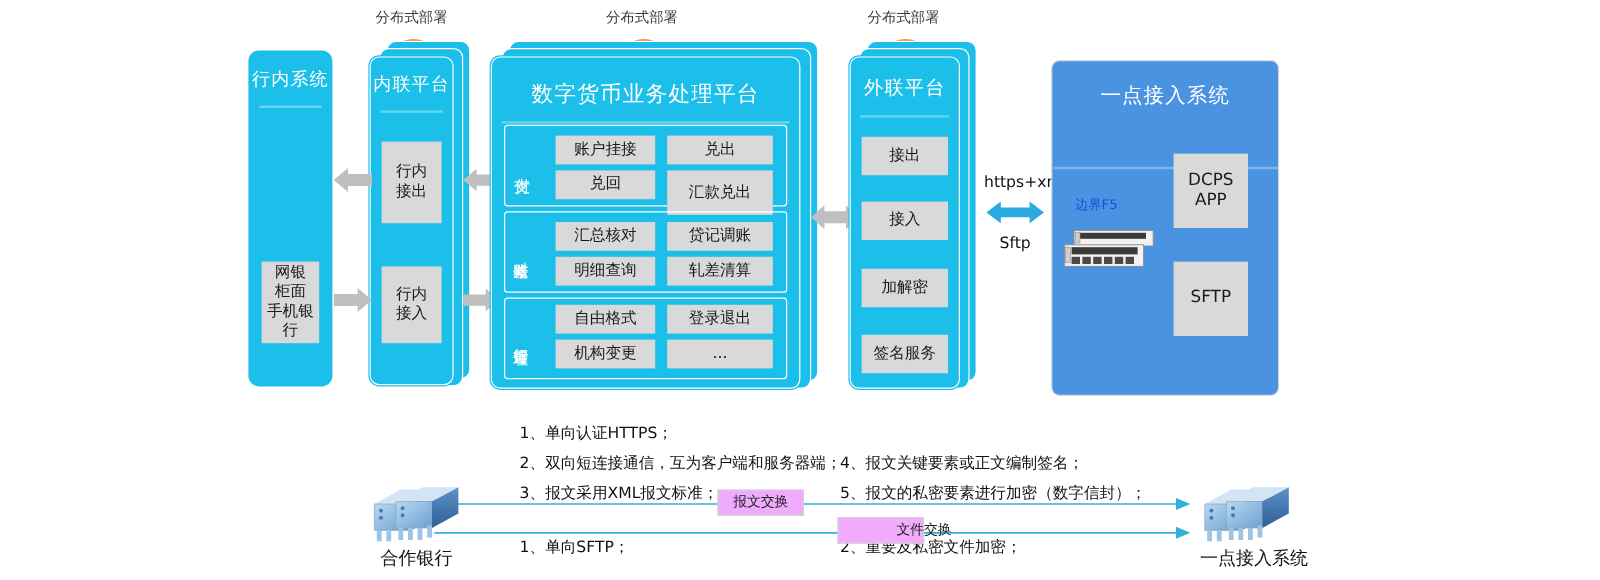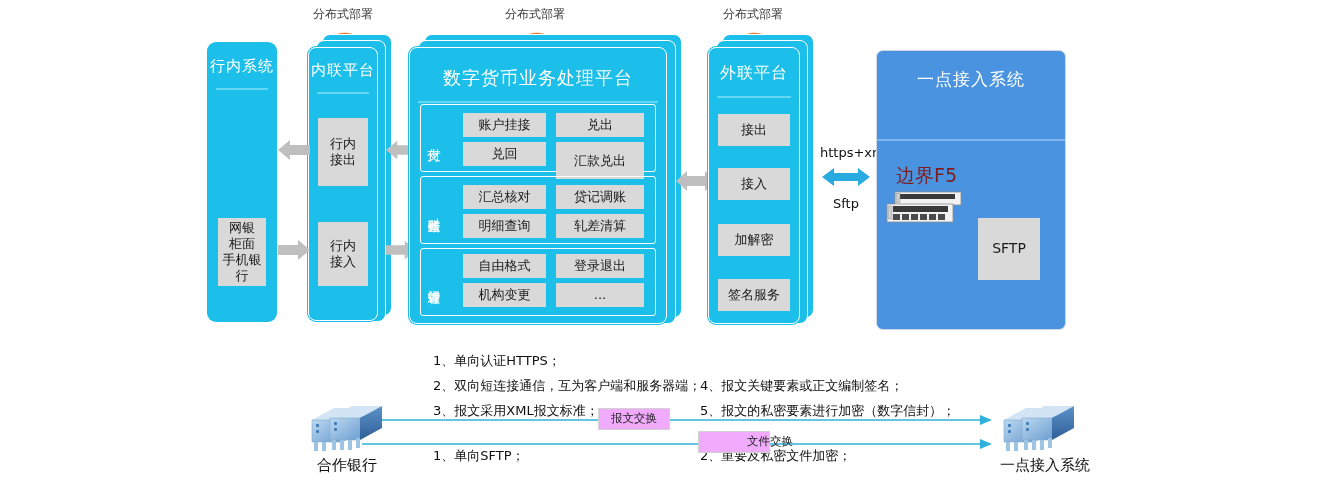--- a/index.html
+++ b/index.html
@@ -102,22 +102,22 @@
     white-space:nowrap;
   }
   .proto {
     position:absolute;
     font-size:13px;
     color:#111;
     white-space:nowrap;
   }
   .f5-label {
     position:absolute;
-    color:#7f1d1d;
-    font-size:19px;
+    color:#1d4ed8;
+    font-size:11px;
     white-space:nowrap;
   }
   .blue-panel {
     position:absolute;
     background:#4A93E0;
     border-radius:7px;
     border:1px solid #CFD8E4;
   }
   .blue-divider {
     position:absolute;
@@ -248,20 +248,22 @@
         <rect x="12" y="24" width="7" height="6"></rect>
           <rect x="21" y="24" width="7" height="6"></rect>
         <rect x="30" y="24" width="7" height="6"></rect>
           <rect x="39" y="24" width="7" height="6"></rect>
         <rect x="48" y="24" width="7" height="6"></rect>
           <rect x="57" y="24" width="7" height="6"></rect>
       </g>
     </g>
   </svg>
 
+  <div class="gbox" style="left:978px; top:128px; width:62px; height:62px; font-size:14px;">DCPS
+APP</div>
   <div class="gbox" style="left:978px; top:218px; width:62px; height:62px; font-size:14px;">SFTP</div>
 
   <div class="note" style="left:433px; top:352px;">1、单向认证HTTPS；</div>
   <div class="note" style="left:433px; top:377px;">2、双向短连接通信，互为客户端和服务器端；</div>
   <div class="note" style="left:433px; top:402px;">3、报文采用XML报文标准；</div>
   <div class="note" style="left:700px; top:377px;">4、报文关键要素或正文编制签名；</div>
   <div class="note" style="left:700px; top:402px;">5、报文的私密要素进行加密（数字信封）；</div>
   <div class="note" style="left:433px; top:447px;">1、单向SFTP；</div>
   <div class="note" style="left:700px; top:447px;">2、重要及私密文件加密；</div>
 

